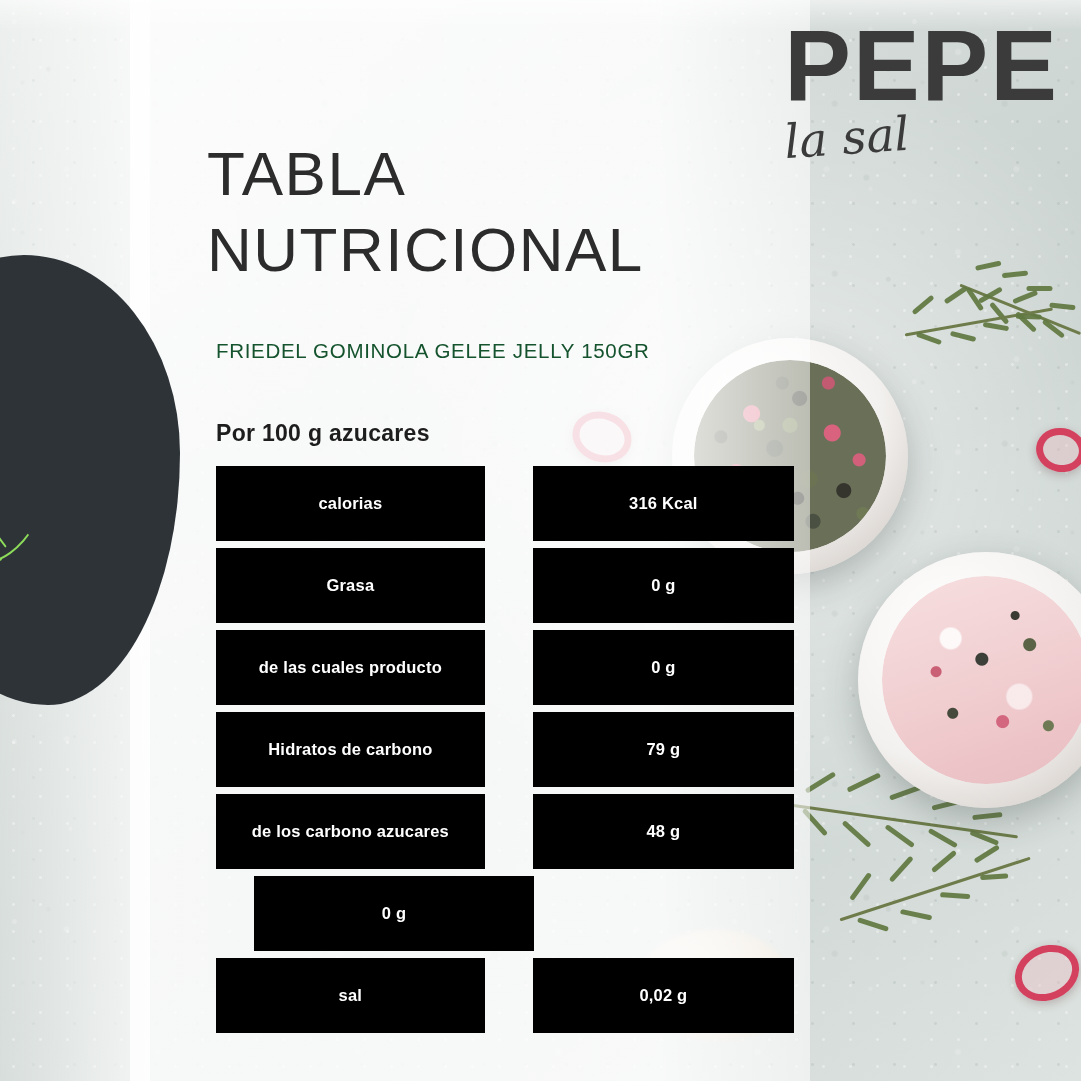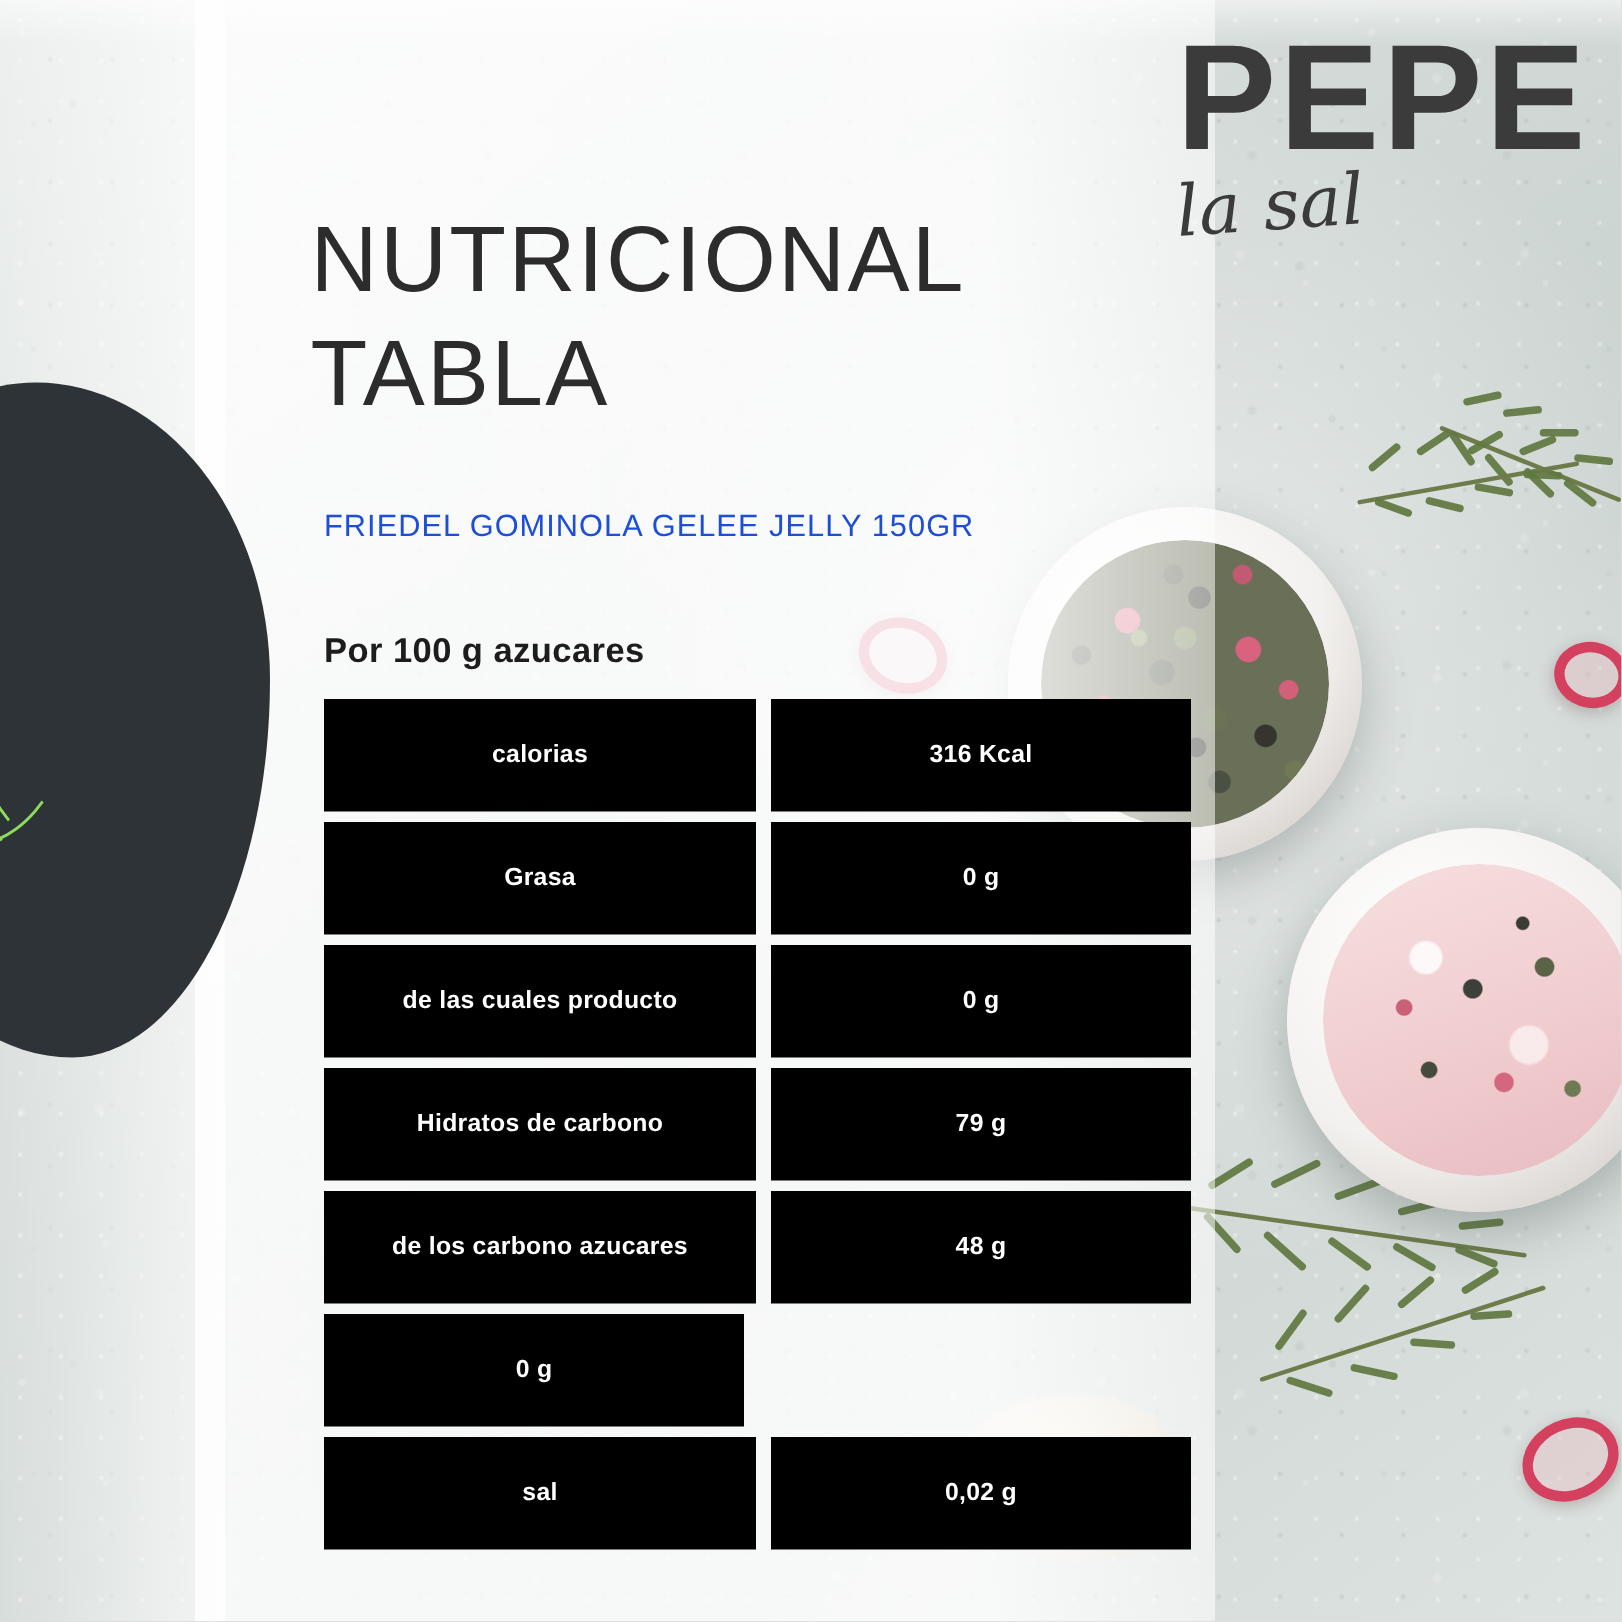--- a/index.html
+++ b/index.html
@@ -252,21 +252,21 @@
     color: #2c2c2c;
     line-height: 1.22;
   }
   .product {
     position: absolute;
     left: 216px;
     top: 339px;
     font-family: "Liberation Sans", sans-serif;
     font-size: 20.5px;
     letter-spacing: 0.7px;
-    color: #1d4ed8;
+    color: #14532d;
   }
   .serving {
     position: absolute;
     left: 216px;
     top: 420px;
     font-family: "Liberation Sans", sans-serif;
     font-weight: 700;
     font-size: 23px;
     letter-spacing: 0.3px;
     color: #1d1d1d;
@@ -291,21 +291,21 @@
     display: flex;
     align-items: center;
     justify-content: center;
     font-family: "Liberation Sans", sans-serif;
     font-weight: 700;
     font-size: 16.5px;
     letter-spacing: 0.2px;
     text-align: center;
   }
   .cell.label { width: 288px; }
-  .cell.value { width: 280px; }
+  .cell.value { width: 280px; margin-left: 38px; }
 </style>
 </head>
 <body>
 
 <div id="poster">
 
   <div class="bg-base"></div>
   <div class="bg-noise"></div>
   <div class="bg-speckle"></div>
 
@@ -385,22 +385,22 @@
   <div class="blob-arc" style="left:-40px; top:296px; width:170px; height:290px; transform:rotate(-4deg);"></div>
   <div class="blob-arc" style="left:-26px; top:330px; width:150px; height:240px; transform:rotate(-2deg);"></div>
   <div class="blob-line" style="left:-96px; top:300px; width:150px; height:260px; border-color:#8ddc5a; border-right-color:transparent; border-top-color:transparent;"></div>
 
   <div class="brand">
     <div class="brand-main">PEPE</div>
     <div class="brand-sub">la sal</div>
   </div>
 
   <div class="title">
+    <div>TABLA</div>
     <div>NUTRICIONAL</div>
-    <div>TABLA</div>
   </div>
 
   <div class="product">FRIEDEL GOMINOLA GELEE JELLY 150GR</div>
   <div class="serving">Por 100 g azucares</div>
 
   <div class="table">
     <div class="row">
       <div class="cell label">calorias</div>
       <div class="cell value">316 Kcal</div>
     </div>

